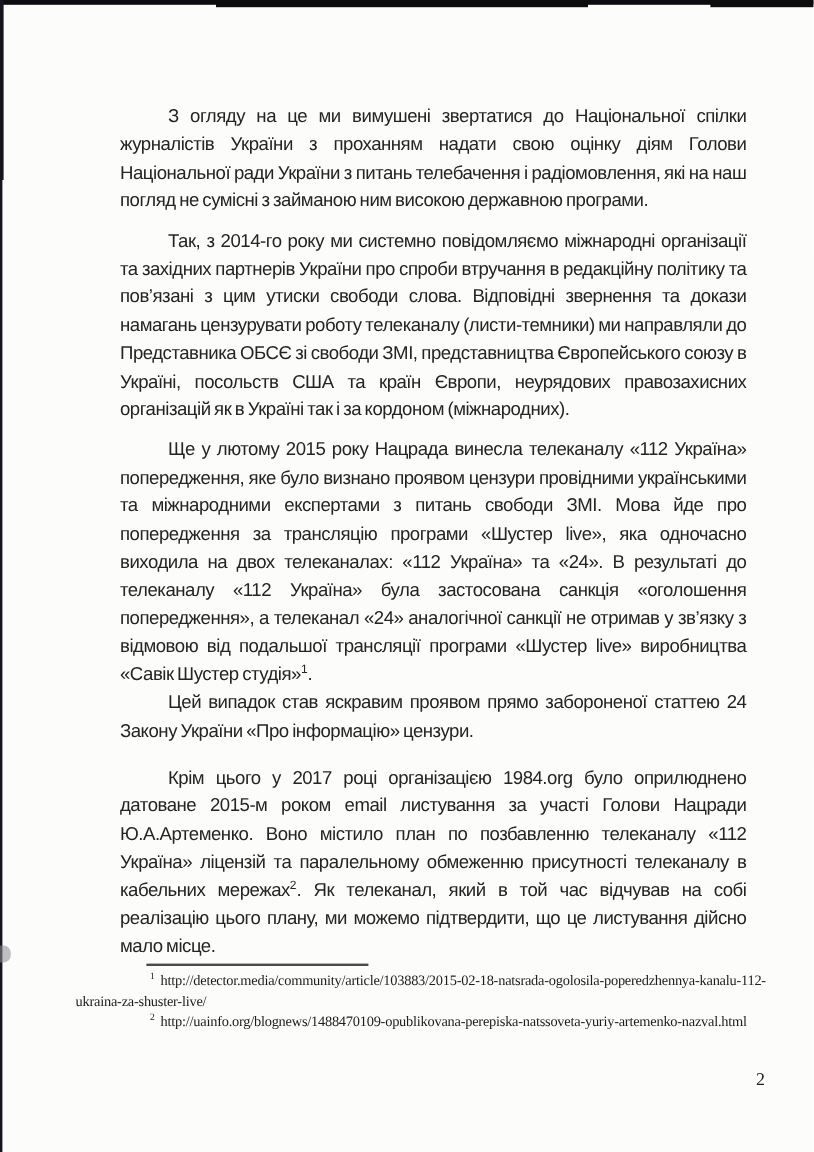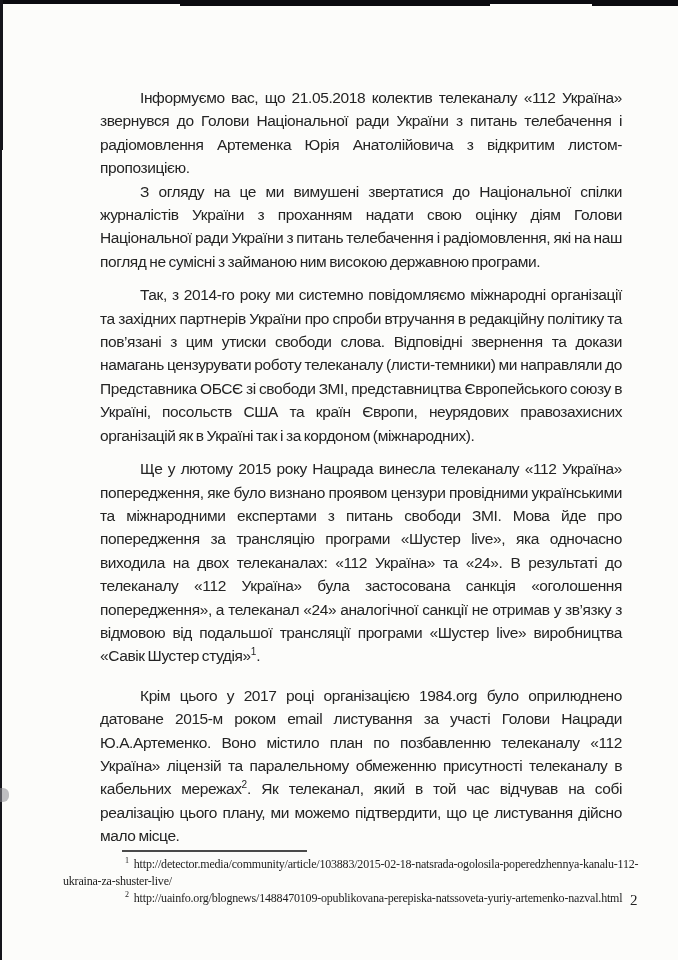--- a/index.html
+++ b/index.html
@@ -101,30 +101,30 @@
   <div class="scan-top"></div>
   <div class="scan-top-chunk-a"></div>
   <div class="scan-top-chunk-b"></div>
   <div class="scan-left"></div>
   <div class="scan-left-top"></div>
   <div class="scan-smudge"></div>
 
   <main class="content">
 
     <section class="group-1">
-      <p class="para">Інформуємо вас, що 21.05.2018 колектив телеканалу «112 Україна» звернувся до Голови Національної ради України з питань телебачення і радіомовлення Артеменка Юрія Анатолійовича з відкритим листом-пропозицією.</p>
       <p class="para">З огляду на це ми вимушені звертатися до Національної спілки журналістів України з проханням надати свою оцінку діям Голови Національної ради України з питань телебачення і радіомовлення, які на наш погляд не сумісні з займаною ним високою державною програми.</p>
     </section>
 
     <section class="group-2">
       <p class="para">Так, з 2014-го року ми системно повідомляємо міжнародні організації та західних партнерів України про спроби втручання в редакційну політику та пов’язані з цим утиски свободи слова. Відповідні звернення та докази намагань цензурувати роботу телеканалу (листи-темники) ми направляли до Представника ОБСЄ зі свободи ЗМІ, представництва Європейського союзу в Україні, посольств США та країн Європи, неурядових правозахисних організацій як в Україні так і за кордоном (міжнародних).</p>
     </section>
 
     <section class="group-3">
       <p class="para"><span>Ще у лютому 2015 року Нацрада винесла телеканалу «112 Україна» попередження, яке було визнано проявом цензури провідними українськими та міжнародними експертами з питань свободи ЗМІ. Мова йде про попередження за трансляцію програми «Шустер live», яка одночасно виходила на двох телеканалах: «112 Україна» та «24». В результаті до телеканалу «112 Україна» була застосована санкція «оголошення попередження», а телеканал «24» аналогічної санкції не отримав у зв’язку з відмовою від подальшої трансляції програми «Шустер live» виробництва «Савік Шустер студія»</span><sup class="fn-ref">1</sup><span>.</span></p>
+      <p class="para">Цей випадок став яскравим проявом прямо забороненої статтею 24 Закону України «Про інформацію» цензури.</p>
     </section>
 
     <section class="group-4">
       <p class="para"><span>Крім цього у 2017 році організацією 1984.org було оприлюднено датоване 2015-м роком email листування за участі Голови Нацради Ю.А.Артеменко. Воно містило план по позбавленню телеканалу «112 Україна» ліцензій та паралельному обмеженню присутності телеканалу в кабельних мережах</span><sup class="fn-ref">2</sup><span>. Як телеканал, який в той час відчував на собі реалізацію цього плану, ми можемо підтвердити, що це листування дійсно мало місце.</span></p>
     </section>
 
     <div class="footer-block">
       <div class="footnote-sep"></div>
       <p class="footnote"><sup>1</sup><span>http://detector.media/community/article/103883/2015-02-18-natsrada-ogolosila-poperedzhennya-kanalu-112-ukraina-za-shuster-live/</span></p>
       <p class="footnote"><sup>2</sup><span>http://uainfo.org/blognews/1488470109-opublikovana-perepiska-natssoveta-yuriy-artemenko-nazval.html</span></p>

